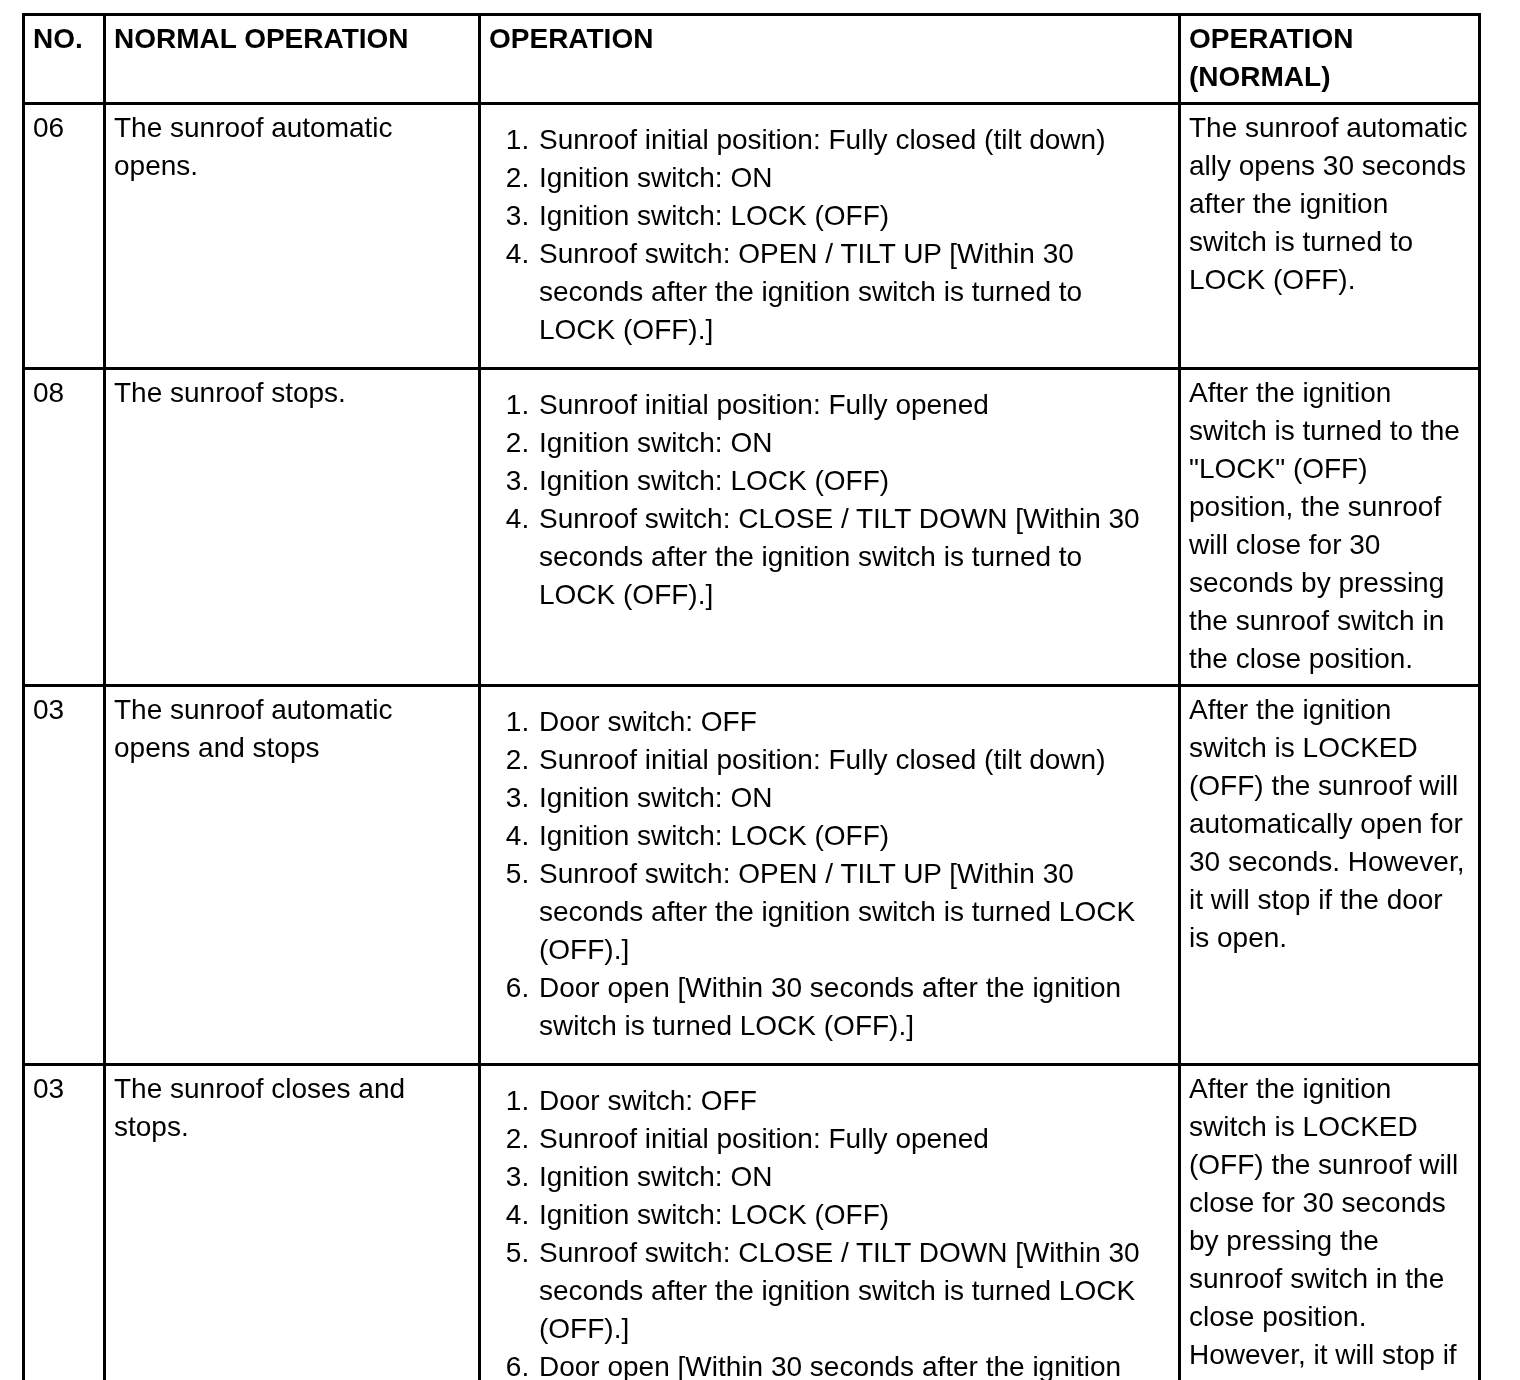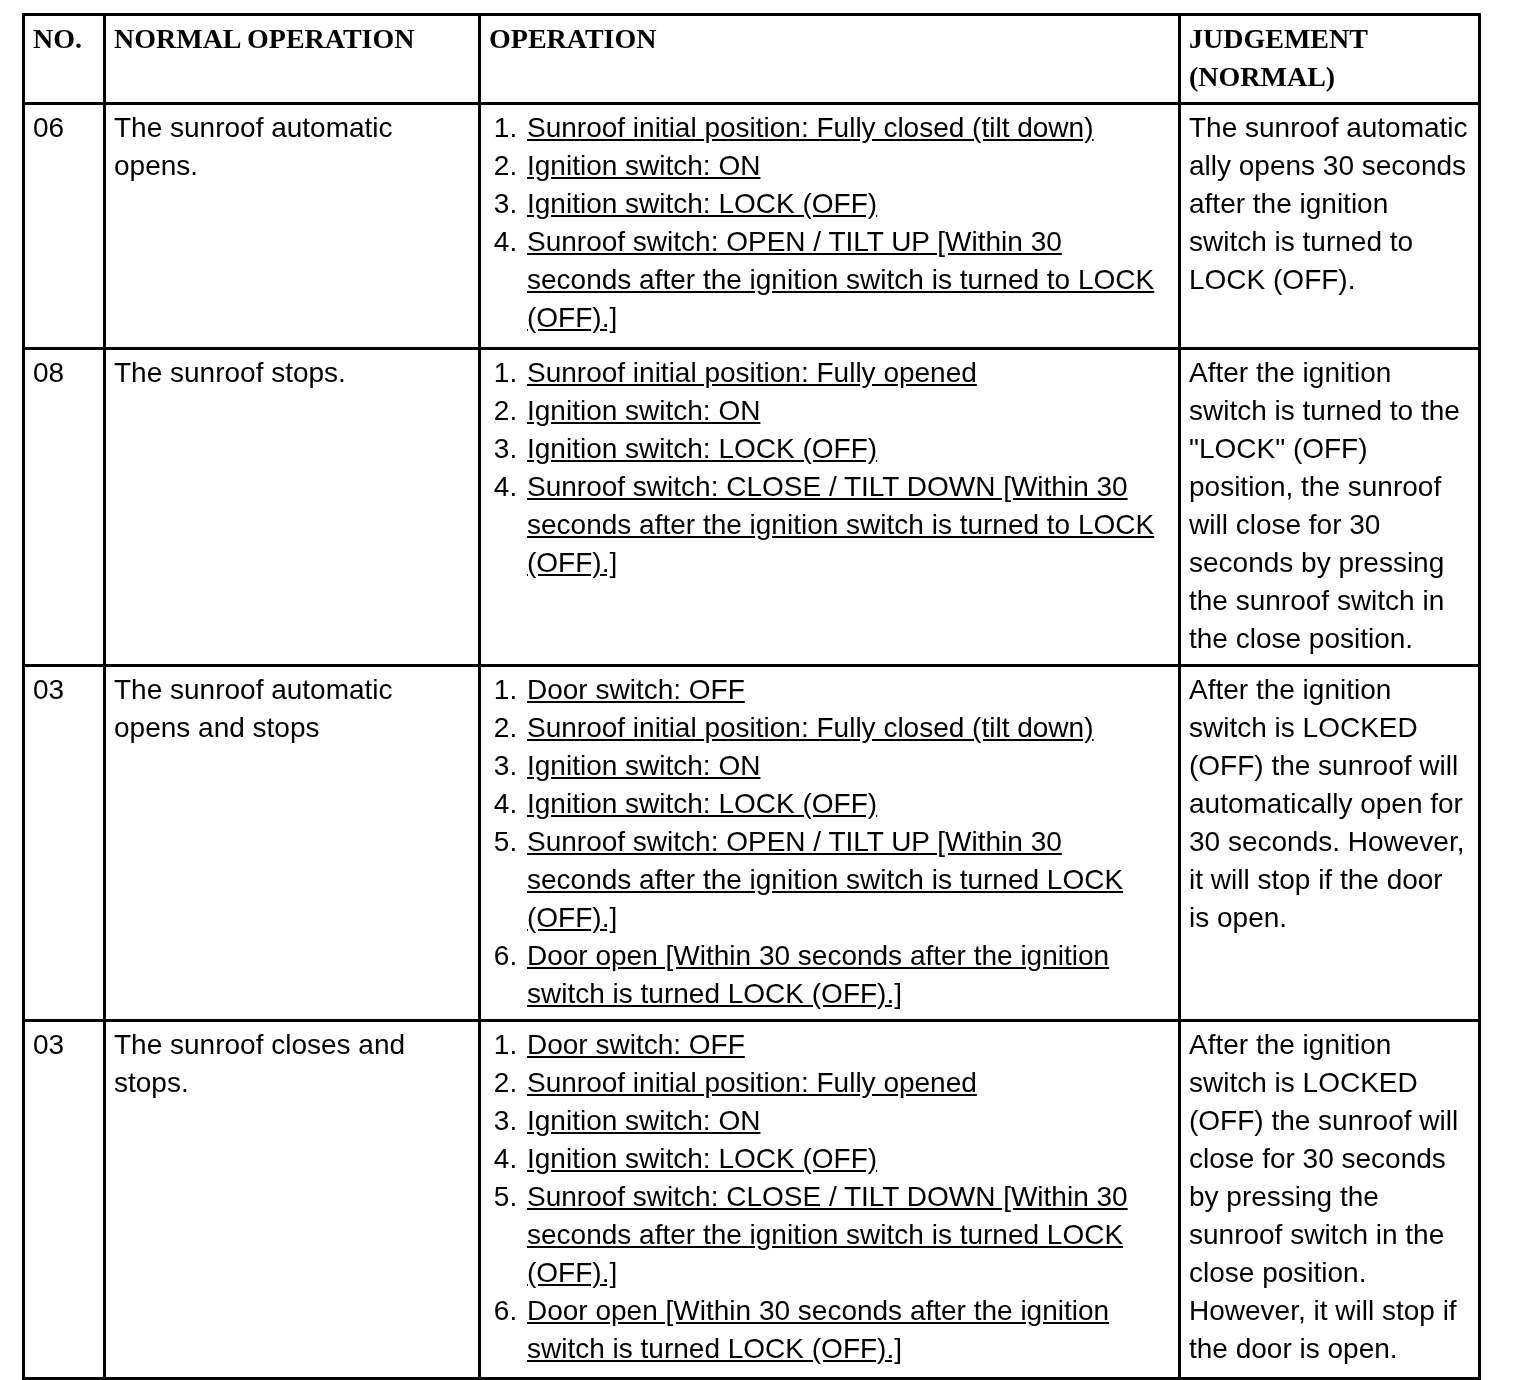--- a/index.html
+++ b/index.html
@@ -24,59 +24,57 @@
     border: 3px solid #000000;
     vertical-align: top;
     text-align: left;
     padding: 4px 8px 6px 8px;
     font-size: 28px;
     line-height: 38px;
     overflow: hidden;
   }
   .doc-table th {
     font-weight: bold;
-    font-family: Liberation Serif, serif;
   }
   .col-no  { width: 81px;  }
   .col-op  { width: 375px; }
   .col-fn  { width: 700px; }
   .col-jd  { width: 300px; }
 
   .row-header    { height: 82px;  }
   .row-01        { height: 245px; }
   .row-02        { height: 305px; }
   .row-03        { height: 355px; }
   .row-04        { height: 358px; }
 
   .fn-list {
-    margin: 0;
+    margin: 12px;
     padding-left: 36px;
     list-style: decimal;
-    text-decoration: underline;
   }
   .fn-list li {
     padding-left: 2px;
   }
 </style>
 </head>
 <body>
 
 <table class="doc-table">
   <colgroup>
     <col class="col-no">
     <col class="col-op">
     <col class="col-fn">
     <col class="col-jd">
   </colgroup>
   <thead>
     <tr class="row-header">
       <th>NO.</th>
       <th>NORMAL OPERATION</th>
       <th>OPERATION</th>
-      <th>JUDGEMENT (NORMAL)</th>
+      <th>OPERATION (NORMAL)</th>
     </tr>
   </thead>
   <tbody>
 
     <tr class="row-01">
       <td>06</td>
       <td>The sunroof automatic opens.</td>
       <td>
         <ol class="fn-list">
           <li>Sunroof initial position: Fully closed (tilt down)</li>

